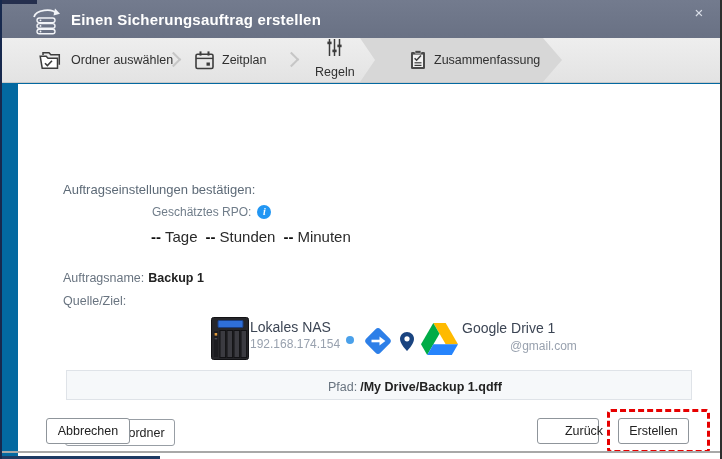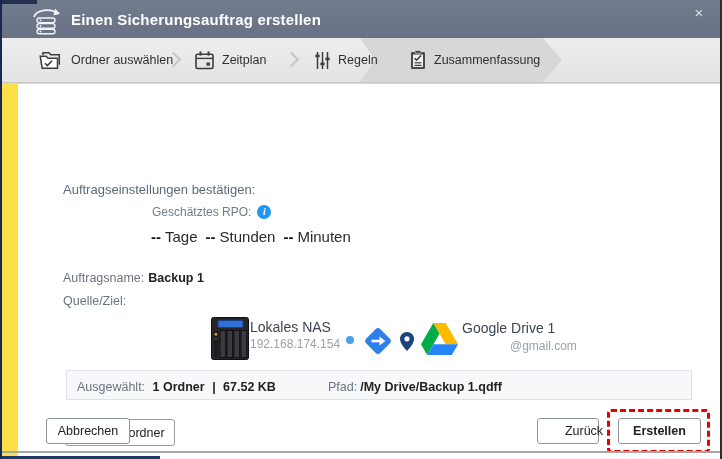--- a/index.html
+++ b/index.html
@@ -1,20 +1,20 @@
 <!DOCTYPE html>
 <html><head>
 <meta charset="utf-8">
 <style>
   * { margin:0; padding:0; box-sizing:border-box; }
   html,body { background:#ffffff; }
   body { font-family:"Liberation Sans", sans-serif; }
 
   .window {
-    position:relative; width:722px; height:459px; background:#fde047;
+    position:relative; width:722px; height:459px; background:#0369a1;
     border-left:2px solid #17294e; border-right:2px solid #2e2e2e;
     overflow:hidden;
   }
 
   
   .titlebar {
     position:absolute; left:0; top:0; width:100%; height:38px;
     background:linear-gradient(#737b8e,#697184);
   }
   .corner-tab { position:absolute; left:0; top:0; width:35px; height:4px; background:#252f4e; z-index:6; }
@@ -34,21 +34,21 @@
     background:linear-gradient(#eeeeee,#e3e3e3); border-bottom:1px solid #c9c9c9;
   }
   .active-chevron {
     position:absolute; left:358px; top:0; width:202px; height:44px; background:#d7d7d7;
     clip-path:polygon(0 0, calc(100% - 19px) 0, 100% 50%, calc(100% - 19px) 100%, 0 100%, 15px 50%);
   }
   .step {
     position:absolute; top:0; height:44px; display:flex; align-items:center; gap:8px;
     color:#303030; font-size:12.5px; cursor:pointer;
   }
-  .step-1 { left:37px; } .step-2 { left:193px; } .step-3 { left:313px; } .step-4 { left:408px; }
+  .step-1 { left:37px; } .step-2 { left:193px; } .step-3 { left:313px;flex-direction:column; } .step-4 { left:408px; }
   .sep-chevron {
     position:absolute; top:16px; width:11px; height:11px;
     border-top:2px solid #c6c6c6; border-right:2px solid #c6c6c6;
     transform:rotate(45deg);
   }
   .sep-a { left:166px; } .sep-b { left:284px; }
 
   
   .content { position:absolute; left:16px; top:84px; width:100%; height:375px; background:#ffffff; }
   .lbl { color:#697480; font-size:12.5px; }
@@ -97,21 +97,21 @@
   }
 
   
   .btn {
     position:absolute; background:#ffffff; border:1px solid #8f959b; border-radius:3px;
     font-size:12.5px; color:#222222; font-family:"Liberation Sans", sans-serif;
     display:flex; align-items:center; justify-content:center; cursor:pointer;
   }
   .btn-cancel { left:44px;  top:418px; width:84px; height:26px; }
   .btn-back   { left:535px; top:418px; width:62px; height:26px;padding-left:32px; }
-  .btn-create { left:616px; top:418px; width:83px; height:26px; font-weight:bold; }
+  .btn-create { left:616px; top:418px; width:71px; height:26px; font-weight:normal; }
   .red-annotation {
     position:absolute; left:605px; top:409px; width:103px; height:44px;
     border:3px dashed #e60000; border-radius:4px; pointer-events:none;
   }
 
   
   .bottom-gray-line { position:absolute; left:0; top:451px; width:100%; height:2px; background:#a8a8a8; }
   .bottom-navy { position:absolute; left:0; top:456px; width:158px; height:3px; background:#1d3a63; }
 </style>
 </head>
@@ -231,26 +231,20 @@
 
     <svg class="drive-logo" viewBox="0 0 88 76">
       <path d="M29.3 0 L58.7 0 L88 50.7 L58.7 50.7 Z" fill="#ffba00"></path>
       <path d="M29.3 0 L0 50.7 L14.7 76 L44 25.3 Z" fill="#00ac47"></path>
       <path d="M14.7 76 L29.3 50.7 L88 50.7 L73.3 76 Z" fill="#2684fc"></path>
     </svg>
     <div class="dst-name">Google Drive 1</div>
     <div class="dst-account">@gmail.com</div>
 
     <div class="summary-bar"></div>
-    <div class="selected-info">
-      <span class="lbl">Ausgewählt:</span>
-      <span class="val">1 Ordner</span>
-      <span class="val">|</span>
-      <span class="val">67.52 KB</span>
-    </div>
     <div class="path-info">
       <span class="lbl">Pfad:</span><span class="val">/My Drive/Backup 1.qdff</span>
     </div>
 
     <div class="src-folder-btn">
       <svg width="17" height="12" viewBox="0 0 17 12">
         <path d="M1 6 Q8.5 -3.4 16 6 Q8.5 15.4 1 6 Z" stroke="#2b2b2b" stroke-width="1.4" fill="none"></path>
         <circle cx="8.5" cy="6" r="2.7" fill="#2b2b2b"></circle>
       </svg>
       <span>Quellordner</span>

